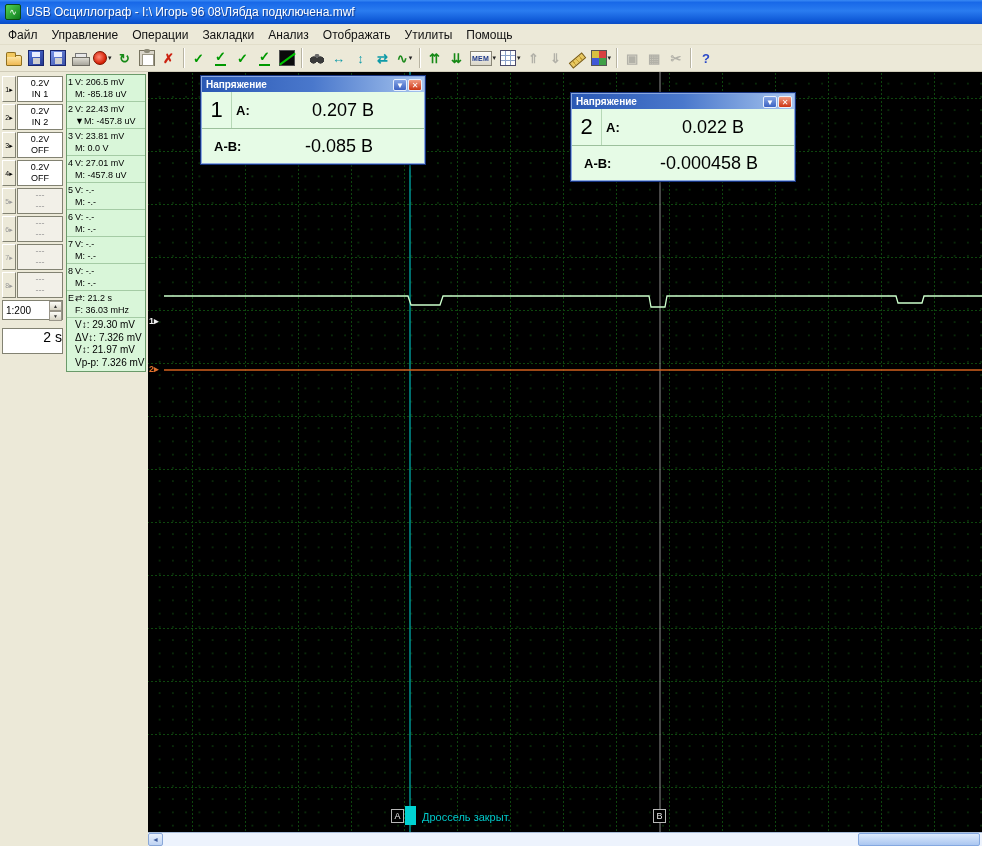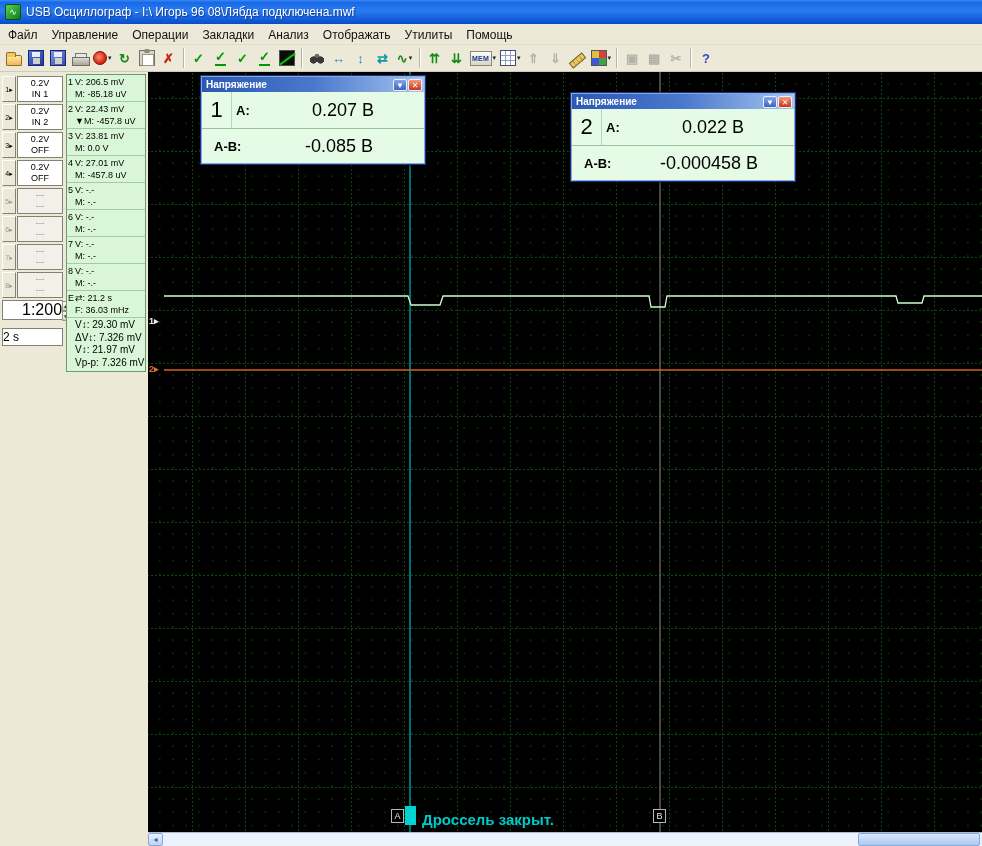--- a/index.html
+++ b/index.html
@@ -54,24 +54,24 @@
 .ico-colorgrid{border:1px solid #555;background:conic-gradient(#d84040 0 25%,#40a048 25% 50%,#4058d8 50% 75%,#d8c040 75%)}
 
 
 .leftpanel{position:absolute;left:0;top:72px;width:148px;height:760px;background:#ece9d8}
 .ch-row{position:absolute;left:2px;display:flex;gap:1px;height:25px}
 .ch-btn{width:14px;height:26px;font-size:7px;padding:0;background:#ece9d8;border:1px solid;border-color:#fff #828272 #828272 #fff;color:#000;line-height:1;cursor:default}
 .ch-row.off .ch-btn{color:#9a9a9a}
 .ch-set{width:46px;height:26px;background:#fff;border:1px solid #828272;display:flex;flex-direction:column;align-items:center;justify-content:center;font-size:9px;line-height:11px}
 .ch-row.off .ch-set{color:#9a9a9a;background:#f2f0e8}
 .scale-combo{position:absolute;left:2px;top:228px;width:61px;height:20px;background:#fff;border:1px solid #828272;display:flex;align-items:center}
-.scale-val{flex:1;font-size:16px;padding-left:19px}
+.scale-val{flex:1;font-size:10px;padding-left:3px}
 .spin{width:13px;height:18px;display:flex;flex-direction:column}
 .spin span{flex:1;font-size:5px;line-height:8px;text-align:center;background:linear-gradient(#fdfdf8,#d5d2c2);border:1px solid #9a968a;color:#333}
-.timebase{position:absolute;left:2px;top:256px;width:61px;height:18px;background:#fff;border:1px solid #828272;text-align:left;font-size:12px;line-height:16px}
+.timebase{position:absolute;left:2px;top:256px;width:61px;height:26px;background:#fff;border:1px solid #828272;text-align:right;font-size:14px;line-height:16px}
 
 
 .measpanel{position:absolute;left:66px;top:2px;width:80px;background:#d9f6d9;border:1px solid #6a9a6a}
 .meas-row{display:flex;border-bottom:1px solid #a5cba5;padding:1px;min-height:26px}
 .meas-num{width:7px;font-size:9px;padding-top:1px}
 .meas-lines{flex:1}
 .meas-lines div{font-size:9px;line-height:12px;white-space:nowrap}
 .meas-stats{padding:1px 1px 2px 8px}
 .meas-stats div{font-size:10px;line-height:12.5px;white-space:nowrap}
 
@@ -85,21 +85,21 @@
  background-position:18px 0,18px 0,5px 5px;
  overflow:hidden}
 .wave{position:absolute;left:0;top:0}
 .trace-marker{position:absolute;left:1px;font-size:9px;font-weight:bold;z-index:3;line-height:10px}
 .marker-1{color:#f0f0f0;top:244px}
 .marker-2{color:#e0702c;top:292px}
 .cursor-tag{position:absolute;width:13px;height:14px;border:1px solid #b8b8b8;background:#000;color:#e8e8e8;font-size:9px;display:flex;align-items:center;justify-content:center;z-index:3}
 .tag-a{left:243px;top:737px}
 .tag-b{left:505px;top:737px}
 .bookmark-flag{position:absolute;left:257px;top:734px;width:11px;height:19px;background:#00d2d2;z-index:3}
-.annotation{position:absolute;left:274px;top:739px;color:#00c8c8;font-size:15px;font-weight:bold;z-index:3;white-space:nowrap}
+.annotation{position:absolute;left:274px;top:739px;color:#00c8c8;font-size:11px;font-weight:normal;z-index:3;white-space:nowrap}
 
 
 .meter{position:absolute;width:226px;border:1px solid #16337f;background:#e6fbe6;box-shadow:1px 1px 4px rgba(0,0,0,.55);z-index:10}
 .meter-inner{border:1px solid #8aa8e0}
 .meter-title{height:15px;background:linear-gradient(90deg,#2a58b4 0%,#4a78cc 50%,#a6c4ee 100%);display:flex;align-items:center;padding:0 2px 0 4px}
 .meter-title-text{color:#fff;font-size:10px;font-weight:bold;flex:1}
 .mbtn{width:14px;height:12px;font-size:8px;line-height:11px;text-align:center;color:#fff;border:1px solid #e8f0fc;border-radius:2px;margin-left:1px}
 .mbtn.roll{background:linear-gradient(#86a6e6,#3c62c2)}
 .mbtn.close{background:linear-gradient(#f29a80,#cc3414)}
 .meter-body{background:#e6fbe6}

